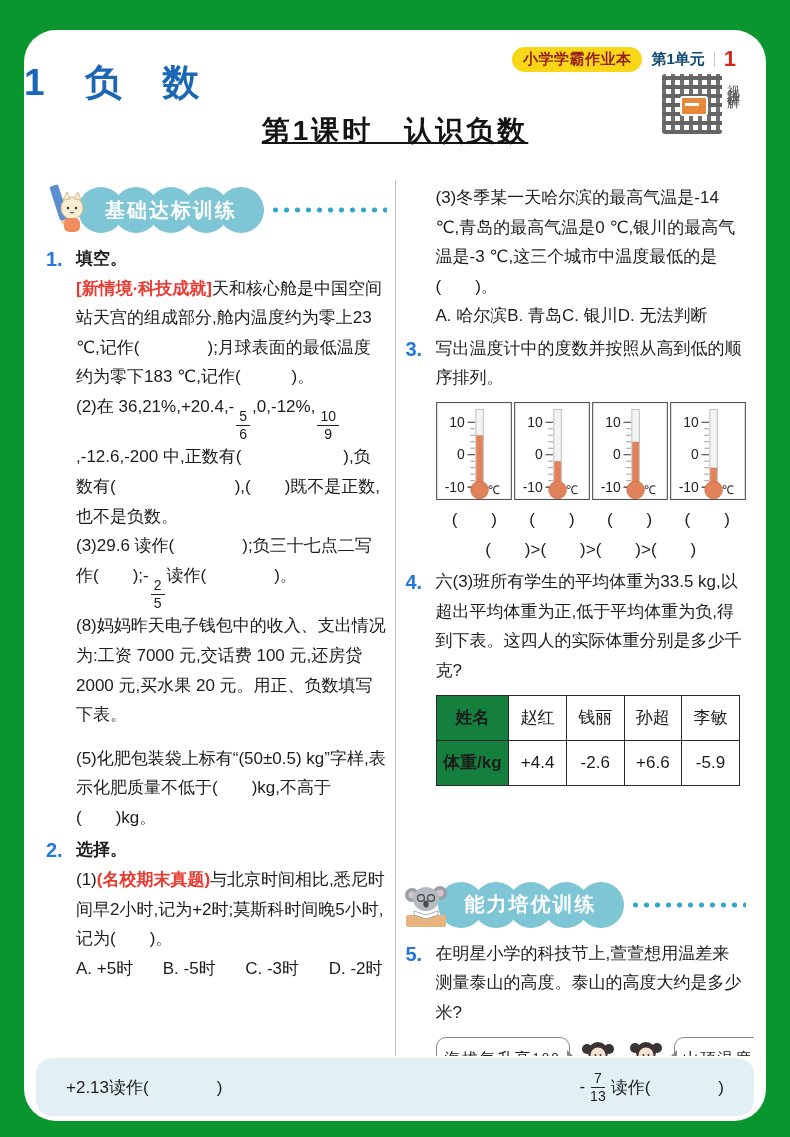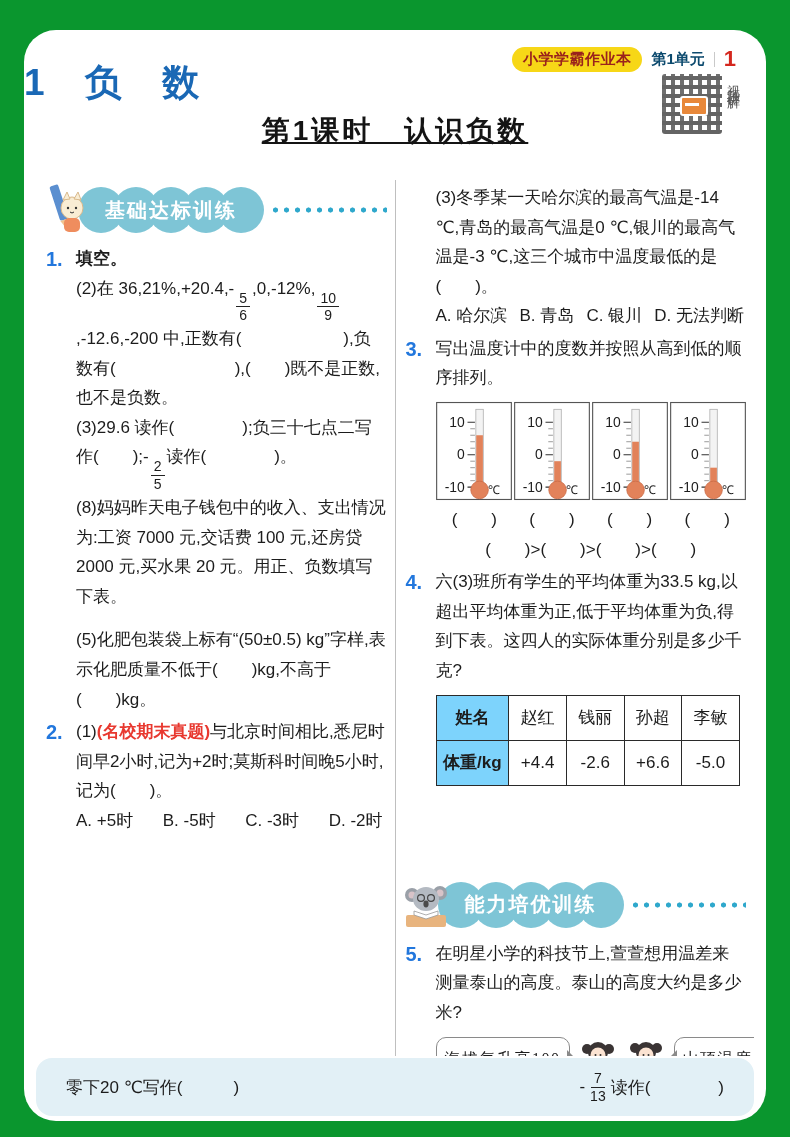--- a/index.html
+++ b/index.html
@@ -61,24 +61,24 @@
   .para{margin:0;}
   .tag-red{color:#e8382f;font-weight:bold;}
 
   .frac{display:inline-flex;flex-direction:column;align-items:center;font-size:14px;
         line-height:1.2;vertical-align:-9px;margin:0 2px;}
   .frac .fn{border-bottom:1.4px solid #222;padding:0 3px;}
   .frac .fd{padding:0 3px;}
 
   .wtable{border-collapse:collapse;width:98%;margin:9px 0 5px;}
   .wtable td{border:1.3px solid #2a2a2a;height:44px;text-align:center;font-size:17px;padding:0 2px;}
-  .wtable td.lead{background:#7dd3fc;font-weight:bold;width:24%;}
+  .wtable td.lead{background:#15803d;font-weight:bold;width:24%;}
 
   .opt-row{display:flex;justify-content:space-between;padding-right:4px;}
-  .opt-row4{display:flex;justify-content:space-between;padding-right:2px;}
+  .opt-row4{display:flex;padding-right:2px;}
 
   
   .thermo-row{display:flex;justify-content:space-between;margin-top:6px;}
   .thermo{width:76px;height:104px;}
   .tscale{font-size:15px;fill:#1c1c1c;}
   .tunit{font-size:13px;fill:#1c1c1c;font-family:"Liberation Serif",serif;}
   .blank-row{display:flex;justify-content:space-around;margin-top:2px;}
   .compare{text-align:center;margin-top:0;}
 
   
@@ -147,20 +147,21 @@
               <i></i>
             <span class="lbl">基础达标训练</span>
           </div>
           <div class="dots"></div>
         </div>
 
         <div class="question">
           <span class="qnum">1.</span>
           <div class="qbody">
             <p class="para qtitle">填空。</p>
+            <p class="para"><span class="tag-red">[新情境·科技成就]</span><span>天和核心舱是中国空间站天宫的组成部分,舱内温度约为零上23 ℃,记作(　　　　);月球表面的最低温度约为零下183 ℃,记作(　　　)。</span></p>
             <p class="para"><span>(2)在 36,21%,+20.4,-</span><span class="frac">
                   <span class="fn">5</span>
                   <span class="fd">6</span>
                 </span><span>,0,-12%,</span><span class="frac">
                   <span class="fn">10</span>
                   <span class="fd">9</span>
                 </span><span>,-12.6,-200 中,正数有(　　　　　　),负数有(　　　　　　　),(　　)既不是正数,也不是负数。</span></p>
             <p class="para"><span>(3)29.6 读作(　　　　);负三十七点二写作(　　);-</span><span class="frac">
                   <span class="fn">2</span>
                   <span class="fd">5</span>
@@ -170,20 +171,21 @@
               <tbody>
             </tbody>
               </table>
             <p class="para">(5)化肥包装袋上标有“(50±0.5) kg”字样,表示化肥质量不低于(　　)kg,不高于(　　)kg。</p>
           </div>
         </div>
 
         <div class="question">
           <span class="qnum">2.</span>
           <div class="qbody">
+            <p class="para qtitle">选择。</p>
             <p class="para"><span>(1)</span><span class="tag-red">(名校期末真题)</span><span>与北京时间相比,悉尼时间早2小时,记为+2时;莫斯科时间晚5小时,记为(　　)。</span></p>
             <div class="opt-row">
               <span>A. +5时</span>
               <span>B. -5时</span>
               <span>C. -3时</span>
               <span>D. -2时</span>
             </div>
 
           </div>
         </div>
@@ -281,21 +283,21 @@
                 <td>赵红</td>
                 <td>钱丽</td>
                 <td>孙超</td>
                 <td>李敏</td>
               </tr>
               <tr>
                 <td class="lead">体重/kg</td>
                 <td>+4.4</td>
                 <td>-2.6</td>
                 <td>+6.6</td>
-                <td>-5.0</td>
+                <td>-5.9</td>
               </tr>
             </tbody>
               </table>
           </div>
         </div>
 
         <div style="height:84px"></div>
 
         <div class="section-row">
           <svg class="mascot" viewBox="0 0 46 56">
@@ -359,21 +361,21 @@
               </div>
               <div class="bubble right">山顶温度是-2 ℃,山脚温度是7 ℃。</div>
             </div>
           </div>
         </div>
 
       </div>
     </div>
 
     <div class="footer">
-      <span>零下20 ℃写作(　　　)</span>
+      <span>+2.13读作(　　　　)</span>
       <span class="f3">
           <span>-</span>
           <span class="frac">
             <span class="fn">7</span>
             <span class="fd">13</span>
           </span>
           <span>读作(　　　　)</span>
         </span>
     </div>
 

